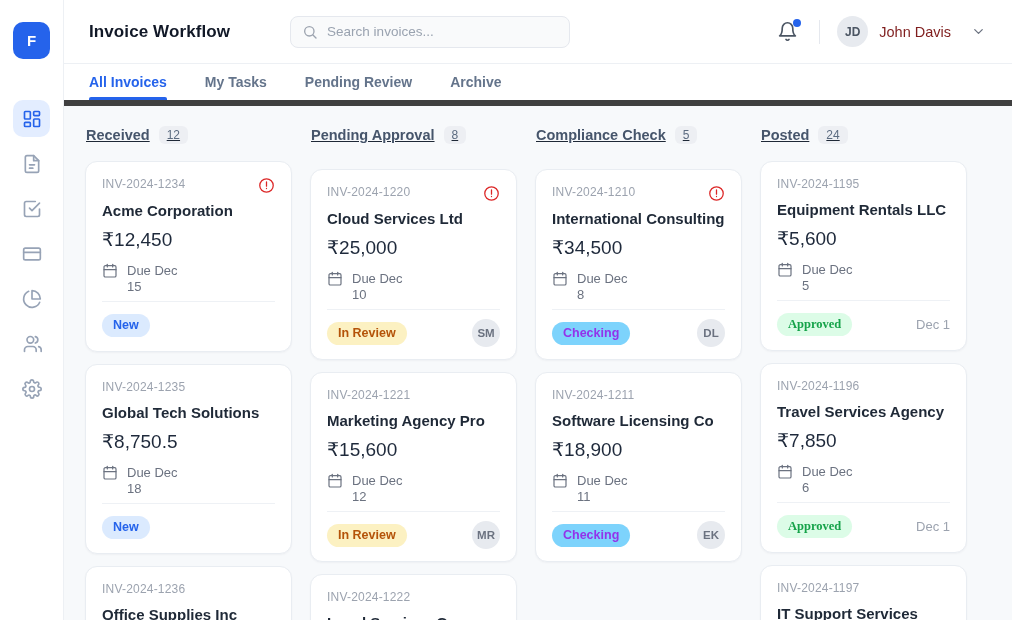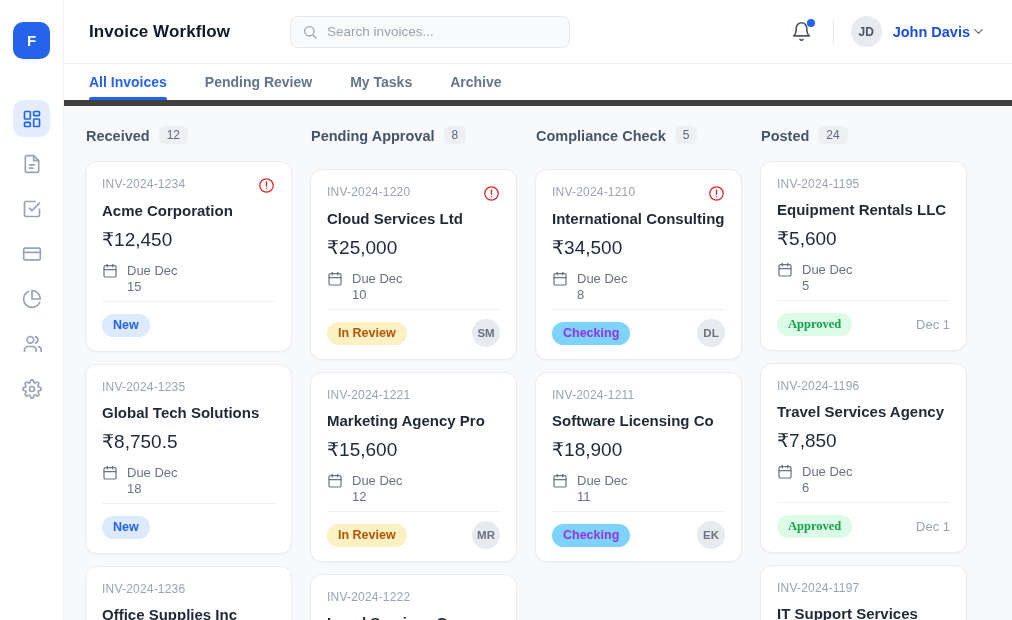--- a/index.html
+++ b/index.html
@@ -63,21 +63,21 @@
     width: 8px; height: 8px; border-radius: 50%; background: #2563eb;
   }
   .header-divider { width: 1px; height: 24px; background: #e5e8ee; margin: 0 17px; }
   .user-menu { display: flex; align-items: center; background: none; border: none; cursor: pointer; }
   .avatar {
     width: 31px; height: 31px; border-radius: 50%;
     background: #e7eaef; color: #4b5563;
     font-size: 12px; font-weight: 700;
     display: grid; place-items: center;
   }
-  .user-name { margin: 0 1px 0 11px; font-size: 14.5px; font-weight: 700; color: #1d4ed8; }
+  .user-name { margin: 0 20px 0 11px; font-size: 14.5px; font-weight: 400; color: #7f1d1d; }
   .chevron { color: #6b7280; }
 
   
   .tab-bar {
     height: 42px; flex: none; background: #fff;
     border-bottom: 6px solid #404040;
     display: flex; gap: 38px; padding: 0 25px;
   }
   .tab {
     position: relative; background: none; border: none; cursor: pointer;
@@ -90,21 +90,21 @@
     height: 3px; background: #2563eb; border-radius: 2px 2px 0 0;
   }
 
   
   .board {
     flex: 1; background: #f7f9fb; overflow: hidden;
     display: flex; gap: 18px;
     padding: 13px 20px 0 21px;
   }
   .column { width: 207px; flex: none; display: flex; flex-direction: column; }
-  .column-header { display: flex; align-items: flex-end; gap: 9px; margin: 7px 0 17px 1px; }
+  .column-header { display: flex; align-items: center; gap: 9px; margin: 7px 0 17px 1px; text-decoration: underline; }
   .column-title { font-size: 14.5px; font-weight: 600; color: #46556b; }
   .column-count {
     background: #edeff3; color: #5b6b80; font-size: 12px; font-weight: 500;
     padding: 2px 8px; border-radius: 6px;
   }
   .cards { display: flex; flex-direction: column; gap: 12px; }
   .column:nth-child(2) .cards, .column:nth-child(3) .cards { margin-top: 8px; }
 
   .card {
     background: #fff; border: 1px solid #e9edf2; border-radius: 12px;
@@ -226,22 +226,22 @@
             <svg viewBox="0 0 24 24" width="15" height="15" fill="none" stroke="currentColor" stroke-width="2" stroke-linecap="round" stroke-linejoin="round">
               <polyline points="6 9 12 15 18 9"></polyline>
             </svg>
           </span>
       </button>
     </div>
   </header>
 
   <div class="tab-bar">
       <button class="tab active">All Invoices</button>
+      <button class="tab">My Tasks</button>
       <button class="tab">Pending Review</button>
-      <button class="tab">My Tasks</button>
       <button class="tab">Archive</button>
     </div>
 
   <div class="board">
   <div class="column">
     <div class="column-header">
       <span class="column-title">Received</span>
       <span class="column-count">12</span>
     </div>
     <div class="cards">

